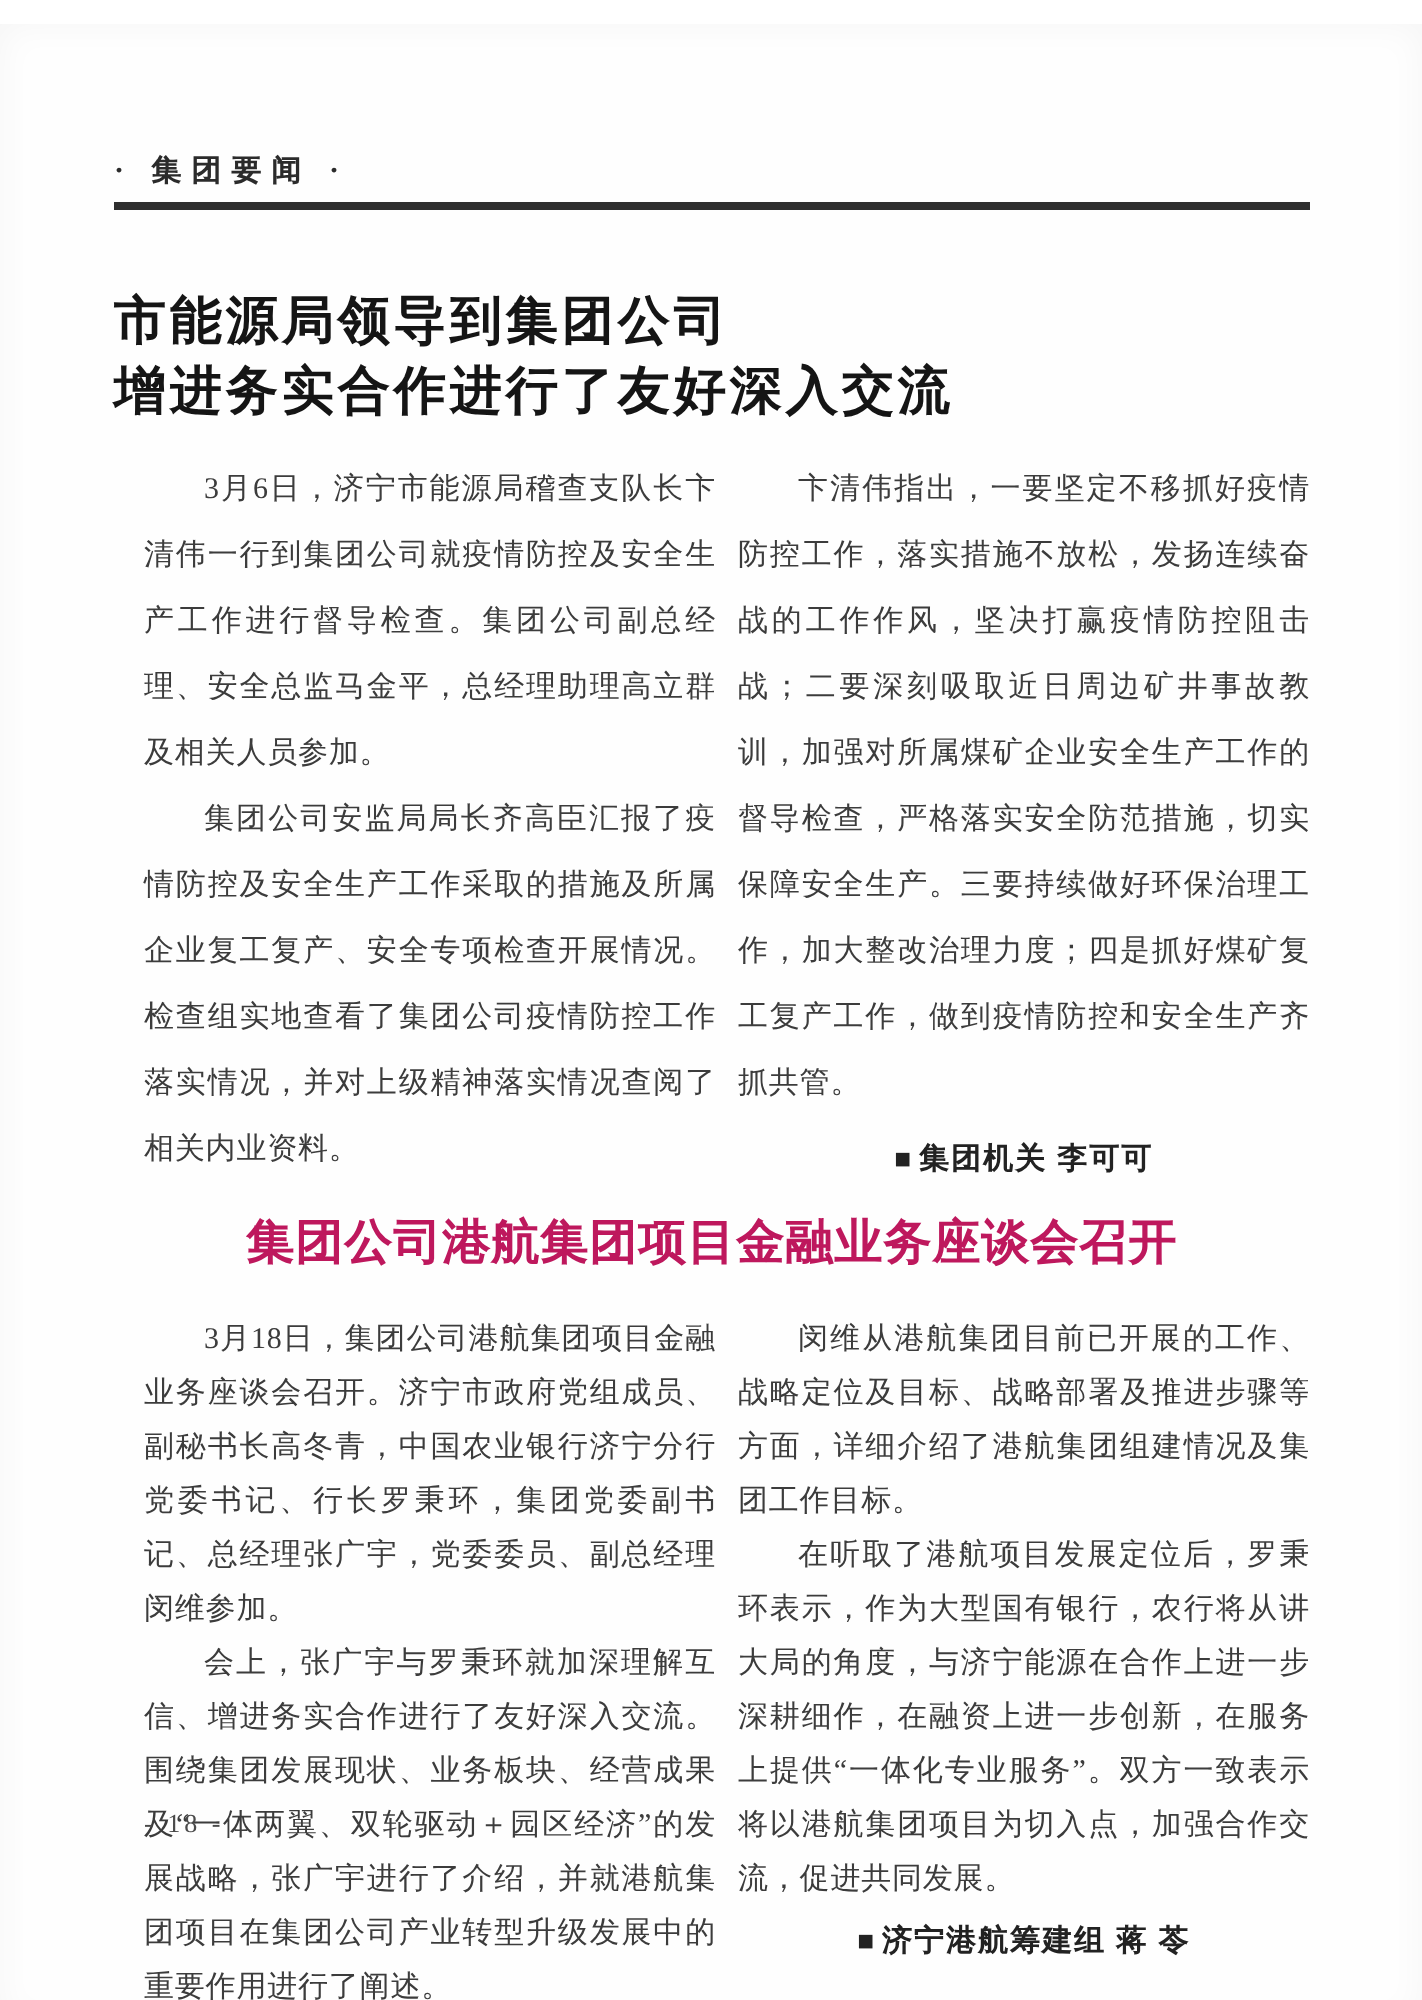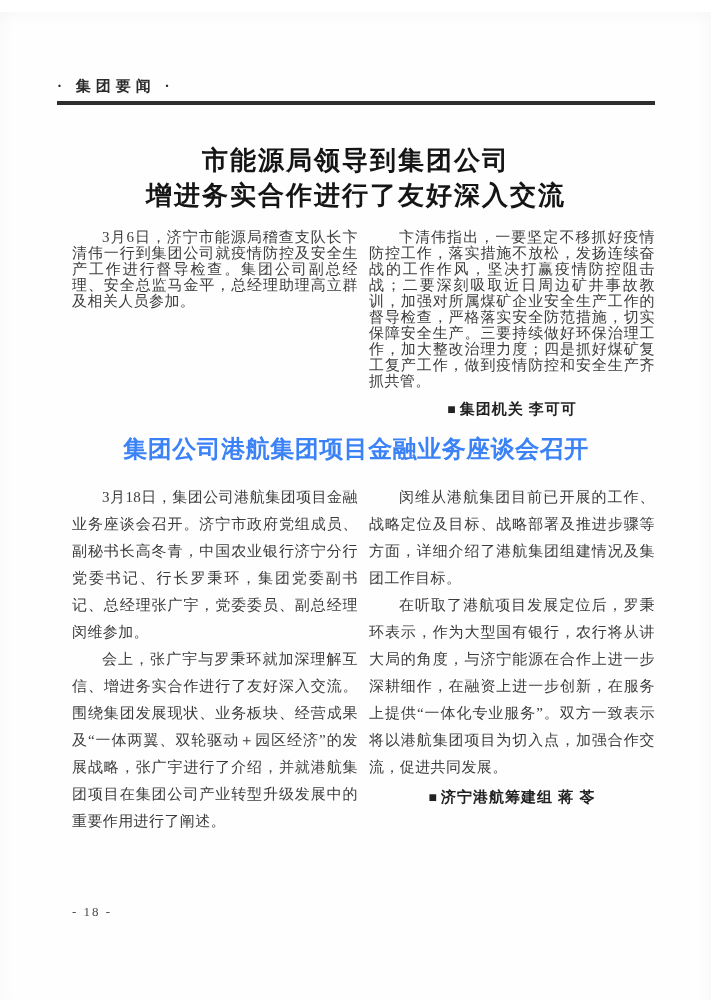--- a/index.html
+++ b/index.html
@@ -30,56 +30,56 @@
     color: #2b2b2b;
   }
   .header-rule {
     margin-top: 5px;
     height: 2px;
     border-top: 3px solid #2e2e2e;
     border-bottom: 1px solid #2e2e2e;
   }
   .title-1 {
     margin-top: 38px;
-    text-align: center;
+    text-align: left;
     font-family: "Liberation Sans", "DejaVu Sans", sans-serif;
     font-weight: 700;
     font-size: 26px;
     line-height: 35px;
     letter-spacing: 2px;
     color: #151515;
   }
   .title-2 {
     margin-top: 13px;
     text-align: center;
     font-family: "Liberation Sans", "DejaVu Sans", sans-serif;
     font-weight: 700;
     font-size: 24px;
     line-height: 33px;
     letter-spacing: 0.5px;
-    color: #3b82f6;
+    color: #be185d;
   }
   .columns {
     display: flex;
     gap: 11px;
     margin-left: 15px;
     margin-right: 0;
   }
   .columns.article-1 { margin-top: 16px; }
   .columns.article-2 { margin-top: 19px; }
   .col { width: 286px; }
   .body-par {
     font-size: 15px;
     text-align: justify;
     text-justify: inter-ideograph;
     text-indent: 2em;
     color: #3c3c3c;
     letter-spacing: 0.4px;
   }
-  .article-1 .body-par { line-height: 16px; }
+  .article-1 .body-par { line-height: 33px; }
   .article-2 .body-par { line-height: 27px; }
   .byline {
     margin-top: 10px;
     text-align: center;
     font-family: "Liberation Sans", "DejaVu Sans", sans-serif;
     font-weight: 700;
     font-size: 15px;
     line-height: 20px;
     color: #222222;
     letter-spacing: 1px;
@@ -109,20 +109,21 @@
     <div class="header-rule"></div>
 
     <div>
       <div class="title-1">
         <div>市能源局领导到集团公司</div>
         <div>增进务实合作进行了友好深入交流</div>
       </div>
       <div class="columns article-1">
         <div class="col">
           <p class="body-par">3月6日，济宁市能源局稽查支队长卞清伟一行到集团公司就疫情防控及安全生产工作进行督导检查。集团公司副总经理、安全总监马金平，总经理助理高立群及相关人员参加。</p>
+          <p class="body-par">集团公司安监局局长齐高臣汇报了疫情防控及安全生产工作采取的措施及所属企业复工复产、安全专项检查开展情况。检查组实地查看了集团公司疫情防控工作落实情况，并对上级精神落实情况查阅了相关内业资料。</p>
         </div>
         <div class="col">
           <p class="body-par">卞清伟指出，一要坚定不移抓好疫情防控工作，落实措施不放松，发扬连续奋战的工作作风，坚决打赢疫情防控阻击战；二要深刻吸取近日周边矿井事故教训，加强对所属煤矿企业安全生产工作的督导检查，严格落实安全防范措施，切实保障安全生产。三要持续做好环保治理工作，加大整改治理力度；四是抓好煤矿复工复产工作，做到疫情防控和安全生产齐抓共管。</p>
           <div class="byline">
             <span class="marker">■</span><span>集团机关 李可可</span>
           </div>
         </div>
       </div>
     </div>
 

